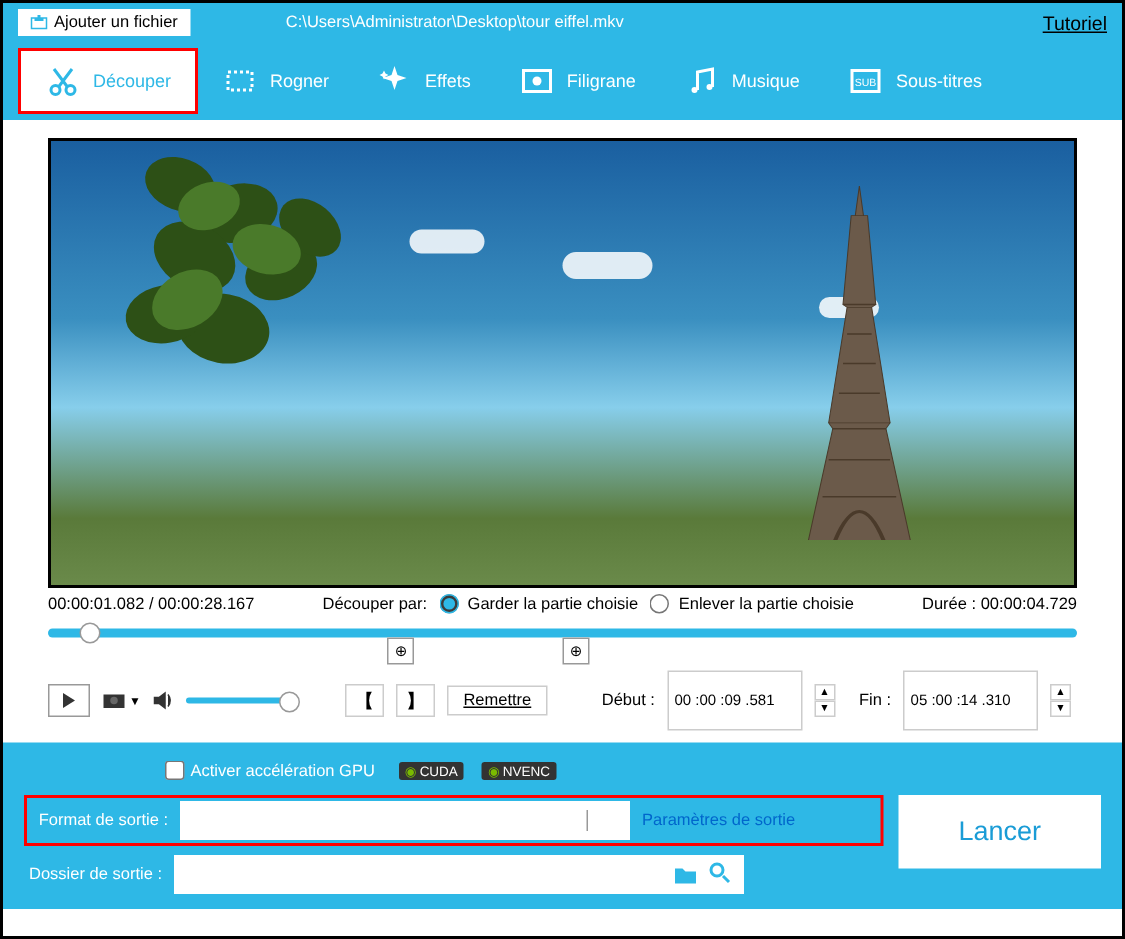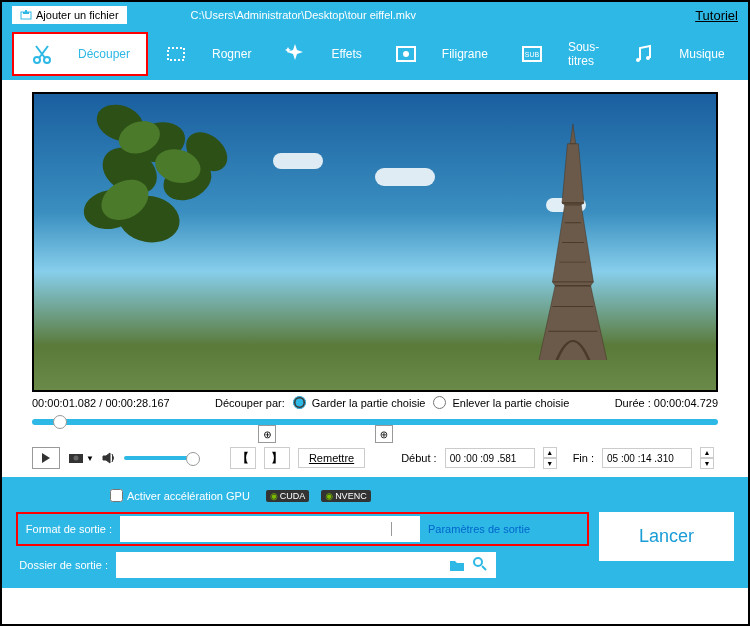--- a/index.html
+++ b/index.html
@@ -4,21 +4,21 @@
 <style>
 * { box-sizing: border-box; margin: 0; padding: 0; font-family: Arial, sans-serif; }
 body { width: 750px; height: 626px; background: #fff; border: 2px solid #000; overflow: hidden; }
 
 .header { background: #2eb8e6; height: 26px; display: flex; align-items: center; padding: 0 10px; gap: 48px; }
 .add-file-btn { background: #fff; padding: 3px 8px; font-size: 11px; display: flex; align-items: center; gap: 4px; cursor: pointer; }
 .file-path { color: #fff; font-size: 11px; margin-left: 16px; flex: 1; }
 .tutorial-link { color: #000; font-size: 13px; text-decoration: underline; cursor: pointer; }
 
 .toolbar { background: #2eb8e6; height: 52px; display: flex; align-items: center; padding: 0 10px; gap: 0; }
-.tool-item { display: flex; align-items: center; gap: 24px; padding: 8px 16px; color: #fff; font-size: 12px; cursor: pointer; }
+.tool-item { display: flex; align-items: center; gap: 8px; padding: 8px 16px; color: #fff; font-size: 12px; cursor: pointer; }
 .tool-item.active { background: #fff; color: #2eb8e6; }
 .tool-icon { width: 24px; height: 24px; display: flex; align-items: center; justify-content: center; }
 .red-box { border: 2px solid red; }
 
 .preview-area { padding: 12px 30px 8px; }
 .video-preview { width: 100%; height: 300px; background: linear-gradient(180deg, #1a5fa0 0%, #3a8fc0 40%, #87ceeb 60%, #5a7a3a 85%, #6a8a4a 100%); border: 2px solid #000; position: relative; overflow: hidden; }
 
 .timeline-info { display: flex; align-items: center; font-size: 11px; margin-top: 4px; gap: 8px; }
 .timeline-info .spacer { flex: 1; }
 .radio-group { display: flex; align-items: center; gap: 6px; }
@@ -31,21 +31,21 @@
 
 .controls-row { display: flex; align-items: center; gap: 8px; font-size: 11px; margin-top: 4px; }
 .play-btn { width: 28px; height: 22px; background: #fff; border: 1px solid #999; display: flex; align-items: center; justify-content: center; cursor: pointer; }
 .play-btn svg { fill: #333; }
 .camera-btn { display: flex; align-items: center; gap: 2px; cursor: pointer; }
 .vol-icon { cursor: pointer; }
 .vol-slider { width: 70px; height: 4px; background: #2eb8e6; border-radius: 2px; position: relative; }
 .vol-slider::after { content: ''; position: absolute; right: -6px; top: -4px; width: 12px; height: 12px; background: #fff; border: 1px solid #999; border-radius: 50%; }
 .small-btn { width: 26px; height: 22px; background: #fff; border: 1px solid #ccc; display: flex; align-items: center; justify-content: center; font-weight: bold; cursor: pointer; font-size: 12px; }
 .reset-btn { padding: 3px 10px; background: #fff; border: 1px solid #ccc; font-size: 11px; cursor: pointer; text-decoration: underline; }
-.time-input { width: 90px; height: 20px; border: 1px solid #ccc; font-size: 10px; padding: 0 4px; display: flex; align-items: center; }
+.time-input { width: 90px; height: 40px; border: 1px solid #ccc; font-size: 10px; padding: 0 4px; display: flex; align-items: center; }
 .stepper { display: flex; flex-direction: column; }
 .stepper-btn { width: 14px; height: 11px; border: 1px solid #ccc; background: #fff; font-size: 7px; display: flex; align-items: center; justify-content: center; cursor: pointer; }
 
 .bottom-section { background: #2eb8e6; padding: 10px 14px 10px; }
 .options-row { display: flex; align-items: center; gap: 12px; font-size: 11px; color: #fff; margin-bottom: 8px; padding-left: 90px; }
 .checkbox-group { display: flex; align-items: center; gap: 4px; padding: 2px 4px; }
 .checkbox-group input { accent-color: #2eb8e6; background: #fff; }
 .gpu-badge { background: #333; color: #fff; padding: 1px 4px; border-radius: 2px; font-size: 9px; display: flex; align-items: center; gap: 2px; }
 
 .output-row { display: flex; align-items: center; gap: 8px; font-size: 11px; color: #fff; margin-bottom: 6px; }
@@ -109,35 +109,35 @@
         <svg width="24" height="24" viewBox="0 0 24 24">
           <rect x="3" y="5" width="18" height="14" fill="none" stroke="#fff" stroke-width="2"></rect>
           <circle cx="12" cy="12" r="3" fill="#fff"></circle>
         </svg>
       </span>
     <span>Filigrane</span>
   </div>
   <div class="tool-item">
     <span class="tool-icon">
         <svg width="24" height="24" viewBox="0 0 24 24">
-          <rect x="3" y="5" width="18" height="14" fill="none" stroke="#fff" stroke-width="2"></rect>
-          <text x="12" y="15" font-size="7" fill="#fff" text-anchor="middle">SUB</text>
-        </svg>
-      </span>
-    <span>Sous-titres</span>
-  </div>
-  <div class="tool-item">
-    <span class="tool-icon">
-        <svg width="24" height="24" viewBox="0 0 24 24">
           <path d="M9 18V6l10-2v12" fill="none" stroke="#fff" stroke-width="2"></path>
           <circle cx="7" cy="18" r="2" fill="#fff"></circle>
           <circle cx="17" cy="16" r="2" fill="#fff"></circle>
         </svg>
       </span>
     <span>Musique</span>
+  </div>
+  <div class="tool-item">
+    <span class="tool-icon">
+        <svg width="24" height="24" viewBox="0 0 24 24">
+          <rect x="3" y="5" width="18" height="14" fill="none" stroke="#fff" stroke-width="2"></rect>
+          <text x="12" y="15" font-size="7" fill="#fff" text-anchor="middle">SUB</text>
+        </svg>
+      </span>
+    <span>Sous-titres</span>
   </div>
 </div>
 
 <div class="preview-area">
   <div class="video-preview">
     <div class="cloud" style="top:25%;left:50%;width:60px;height:18px;"></div>
     <div class="cloud" style="top:35%;left:75%;width:40px;height:14px;"></div>
     <div class="cloud" style="top:20%;left:35%;width:50px;height:16px;"></div>
     <svg class="leaves" viewBox="0 0 200 200">
         <g fill="#2d5016">

